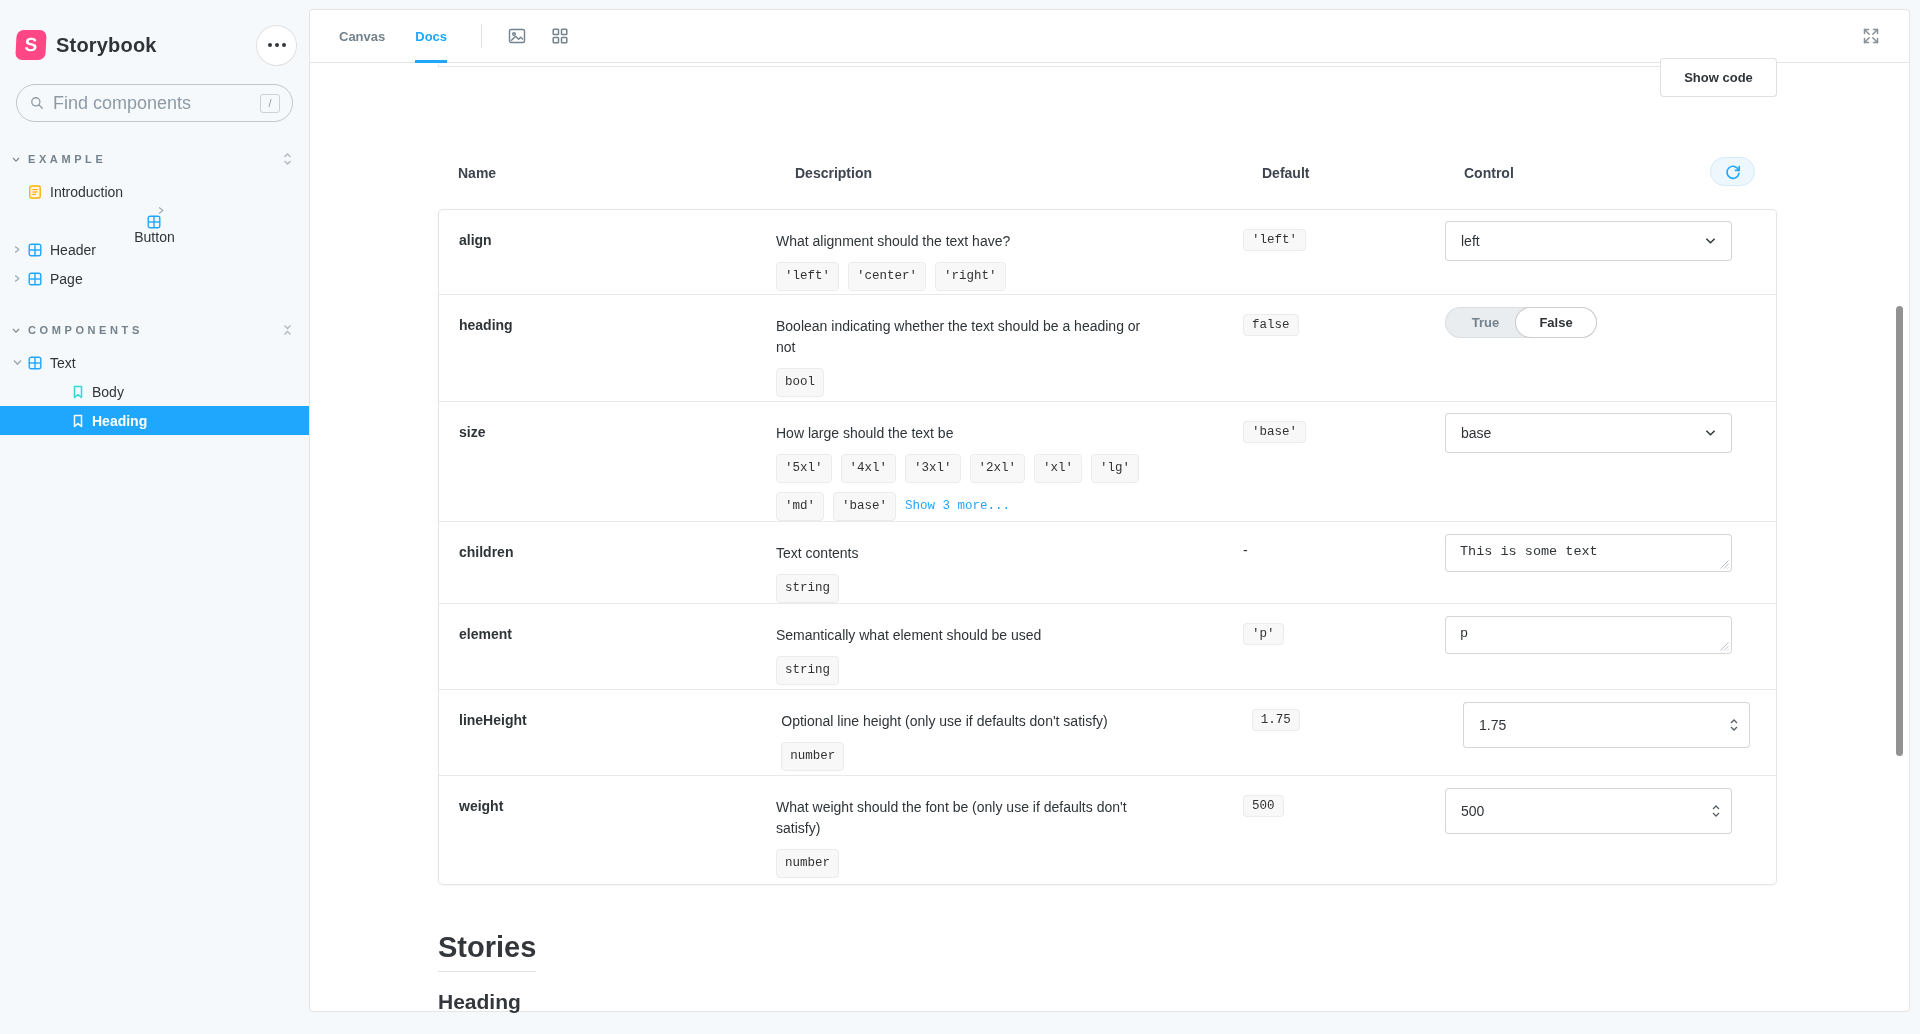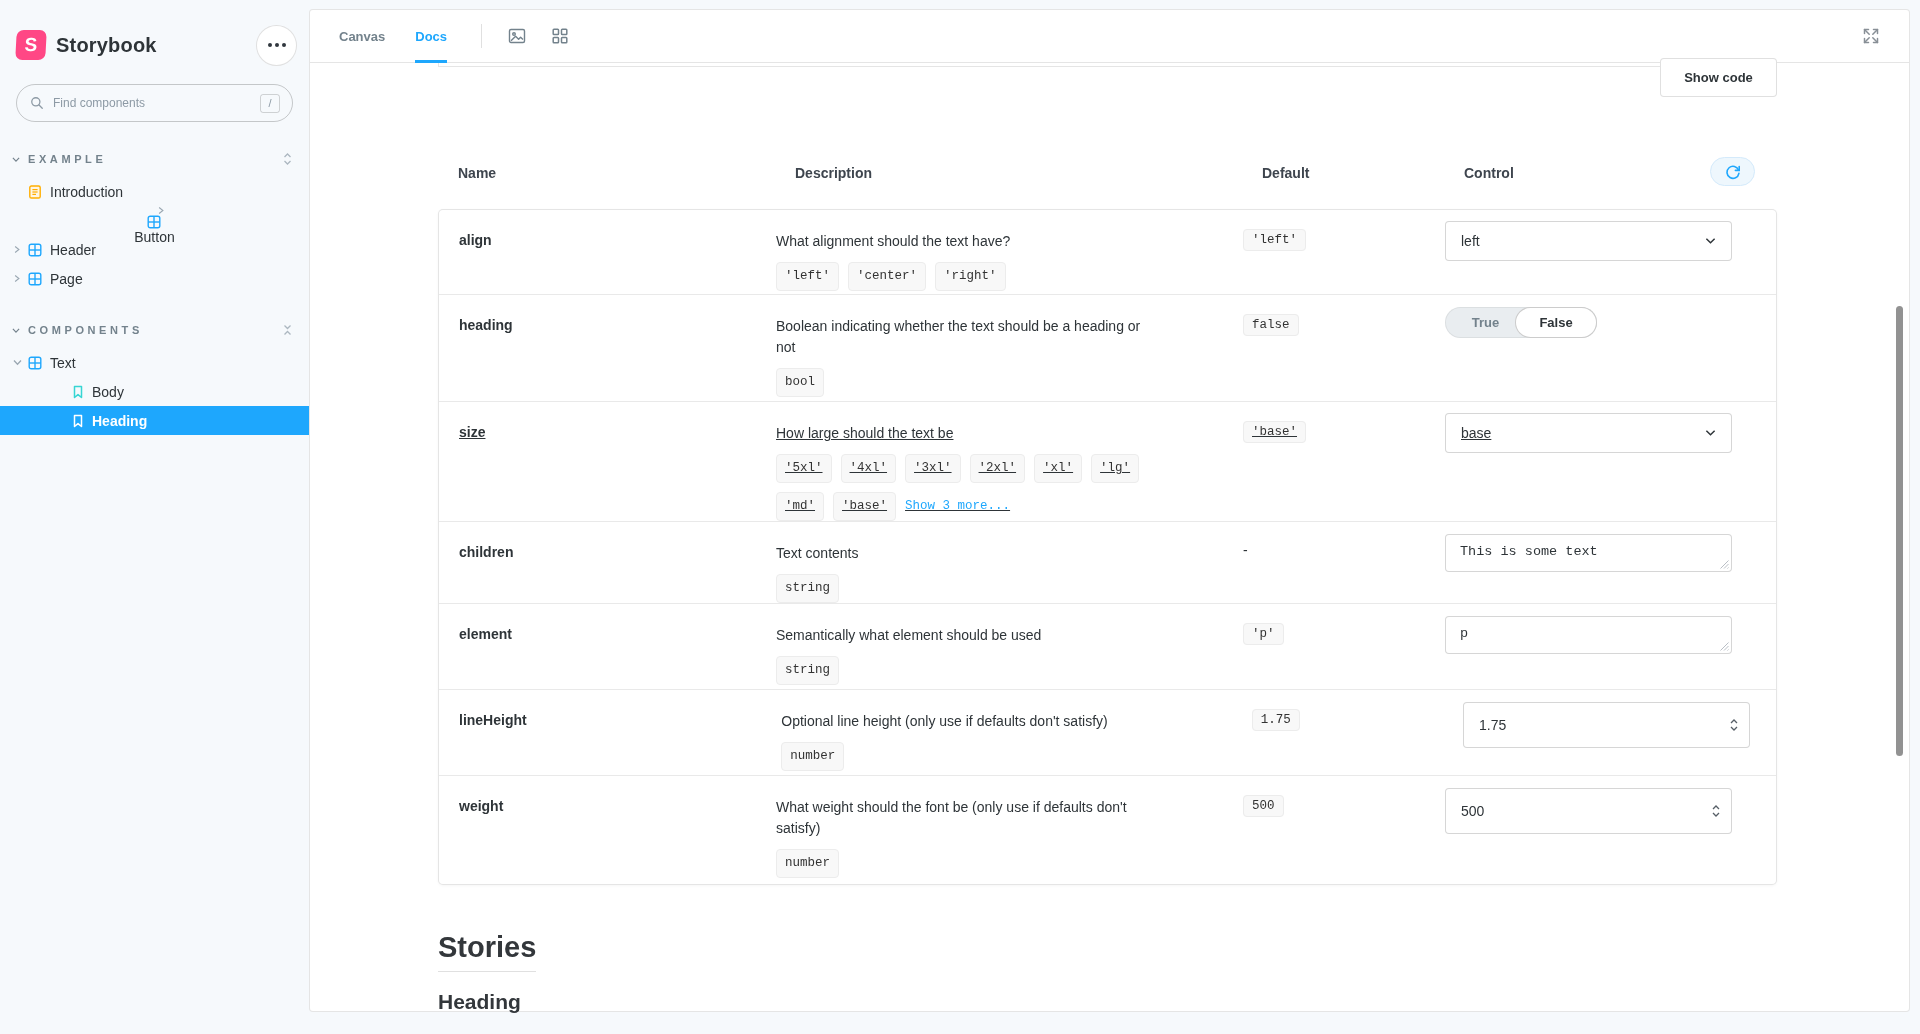--- a/index.html
+++ b/index.html
@@ -17,21 +17,21 @@
   .sb-head { position:absolute; left:16px; right:12px; top:23px; height:44px; display:flex; align-items:center; }
   .logo-mark { width:30px; height:30px; border-radius:7px; background:#ff4785; color:#fff; font-weight:700; font-size:19px;
     display:flex; align-items:center; justify-content:center; margin-right:10px; transform:skewX(-3deg); }
   .brand-title { font-size:20px; font-weight:700; color:#2e3438; letter-spacing:.2px; }
   .menu-btn { margin-left:auto; width:41px; height:41px; border-radius:50%; background:#fff; border:1px solid rgba(0,0,0,.12);
     display:flex; align-items:center; justify-content:center; gap:3px; cursor:pointer; }
   .menu-btn i { width:4px; height:4px; border-radius:50%; background:#30373e; }
 
   .search { position:absolute; left:16px; right:16px; top:84px; height:38px; border:1px solid rgba(0,0,0,.2);
     border-radius:20px; display:flex; align-items:center; padding:0 12px 0 13px; background:transparent; }
-  .search-ph { flex:1; font-size:12px; color:#8d9aa5; margin-left:9px; }
+  .search-ph { flex:1; font-size:18px; color:#8d9aa5; margin-left:9px; }
   .search-key { min-width:20px; height:19px; padding:0 5px; border:1px solid rgba(0,0,0,.16); border-radius:3px;
     font-size:11px; color:#8d9aa5; display:flex; align-items:center; justify-content:center; }
 
   .section-head { position:absolute; left:12px; right:16px; height:20px; display:flex; align-items:center; }
   .section-label { font-size:11px; font-weight:700; letter-spacing:3.6px; color:#73828c; margin-left:8px; }
   .section-action { margin-left:auto; cursor:pointer; opacity:.8; }
 
   .sb-item { position:absolute; left:0; right:0; height:29px; display:flex; align-items:center; font-size:14px;
     color:#2e3438; cursor:pointer; }
   .sb-item .caret { width:10px; margin-left:12px; display:flex; justify-content:center; }
@@ -356,21 +356,21 @@
           <span class="badge">false</span>
         </div>
         <div class="c-control">
           <div class="toggle">
             <span class="t-true">True</span>
             <span class="t-false">False</span>
           </div>
         </div>
       </div>
 
-      <div class="arow" style="min-height:118px;text-decoration:underline;">
+      <div class="arow" style="min-height:118px;">
         <div class="c-name">size</div>
         <div class="c-desc">
           <span class="desc-text">How large should the text be</span>
           <span class="badges">
             <span class="badge">'5xl'</span>
             <span class="badge">'4xl'</span>
             <span class="badge">'3xl'</span>
             <span class="badge">'2xl'</span>
             <span class="badge">'xl'</span>
             <span class="badge">'lg'</span>

